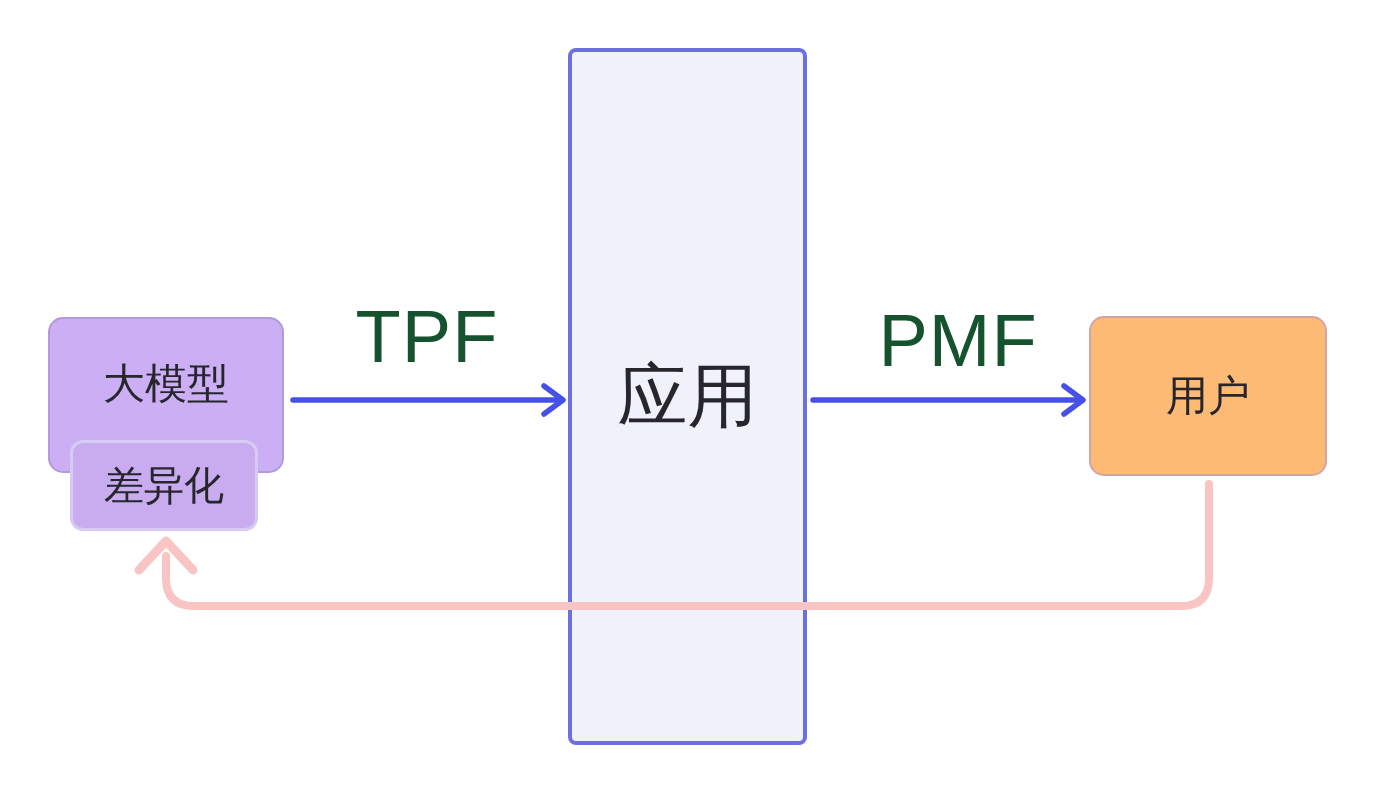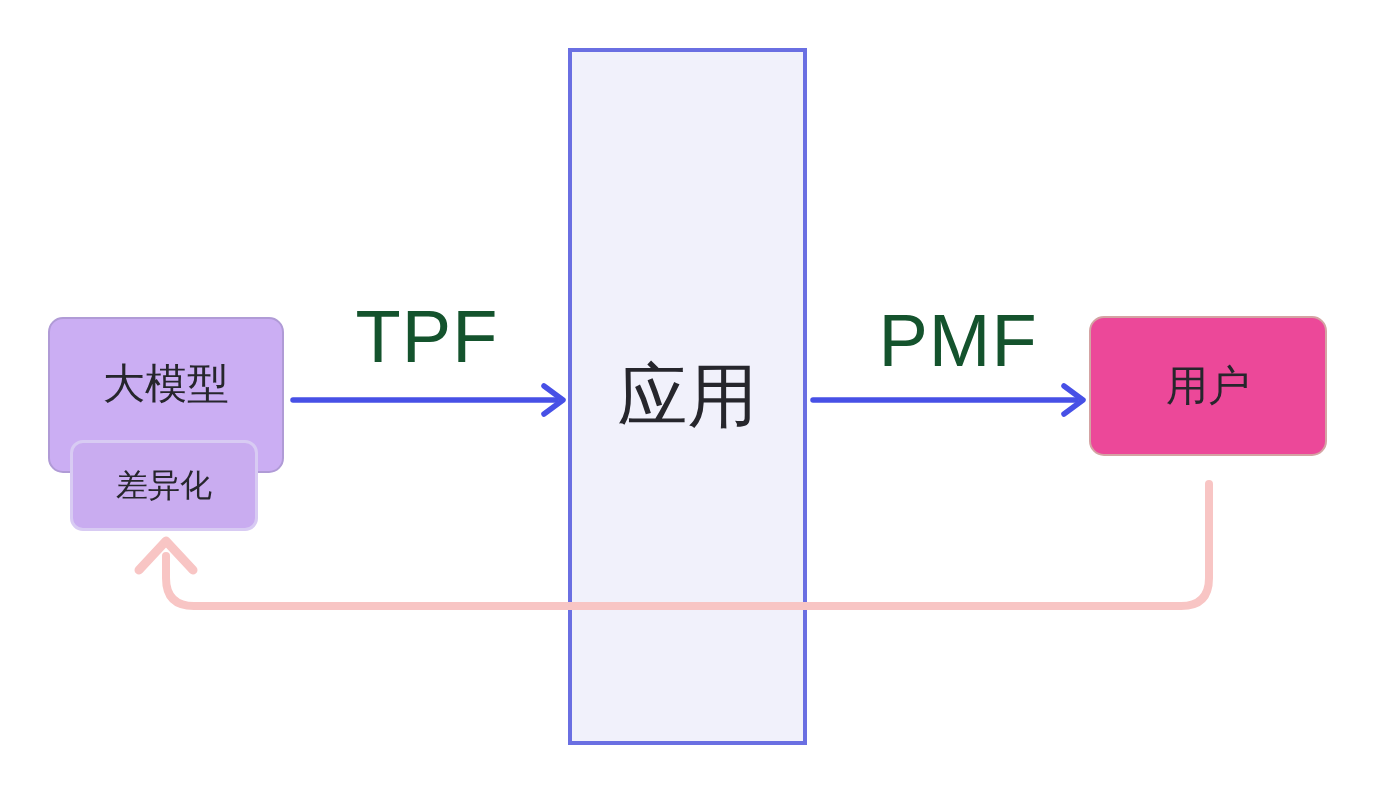--- a/index.html
+++ b/index.html
@@ -33,36 +33,36 @@
     z-index: 2;
     padding-bottom: 22px; 
     align-items: center;
   }
   .node-diff {
     left: 70px; top: 440px;
     width: 188px; height: 91px;
     background: #c9acf0;
     border: 3px solid #d8cbf3;
     border-radius: 13px;
-    font-size: 32px;
+    font-size: 40px;
     z-index: 3;
   }
   .node-app {
     left: 568px; top: 48px;
     width: 239px; height: 697px;
     background: #f1f1fb;
     border: 4px solid #6a6fe2;
-    border-radius: 0;
+    border-radius: 8px;
     font-size: 70px;
     z-index: 2;
   }
   .node-user {
     left: 1089px; top: 316px;
-    width: 238px; height: 140px;
-    background: #ec4899;
+    width: 238px; height: 160px;
+    background: #fdba74;
     border: 2.5px solid #d4a3a3;
     border-radius: 15px;
     font-size: 42px;
     z-index: 2;
     text-align: right;
   }
   .edge-label {
     position: absolute;
     transform: translateX(-50%);
     color: #14532d;

